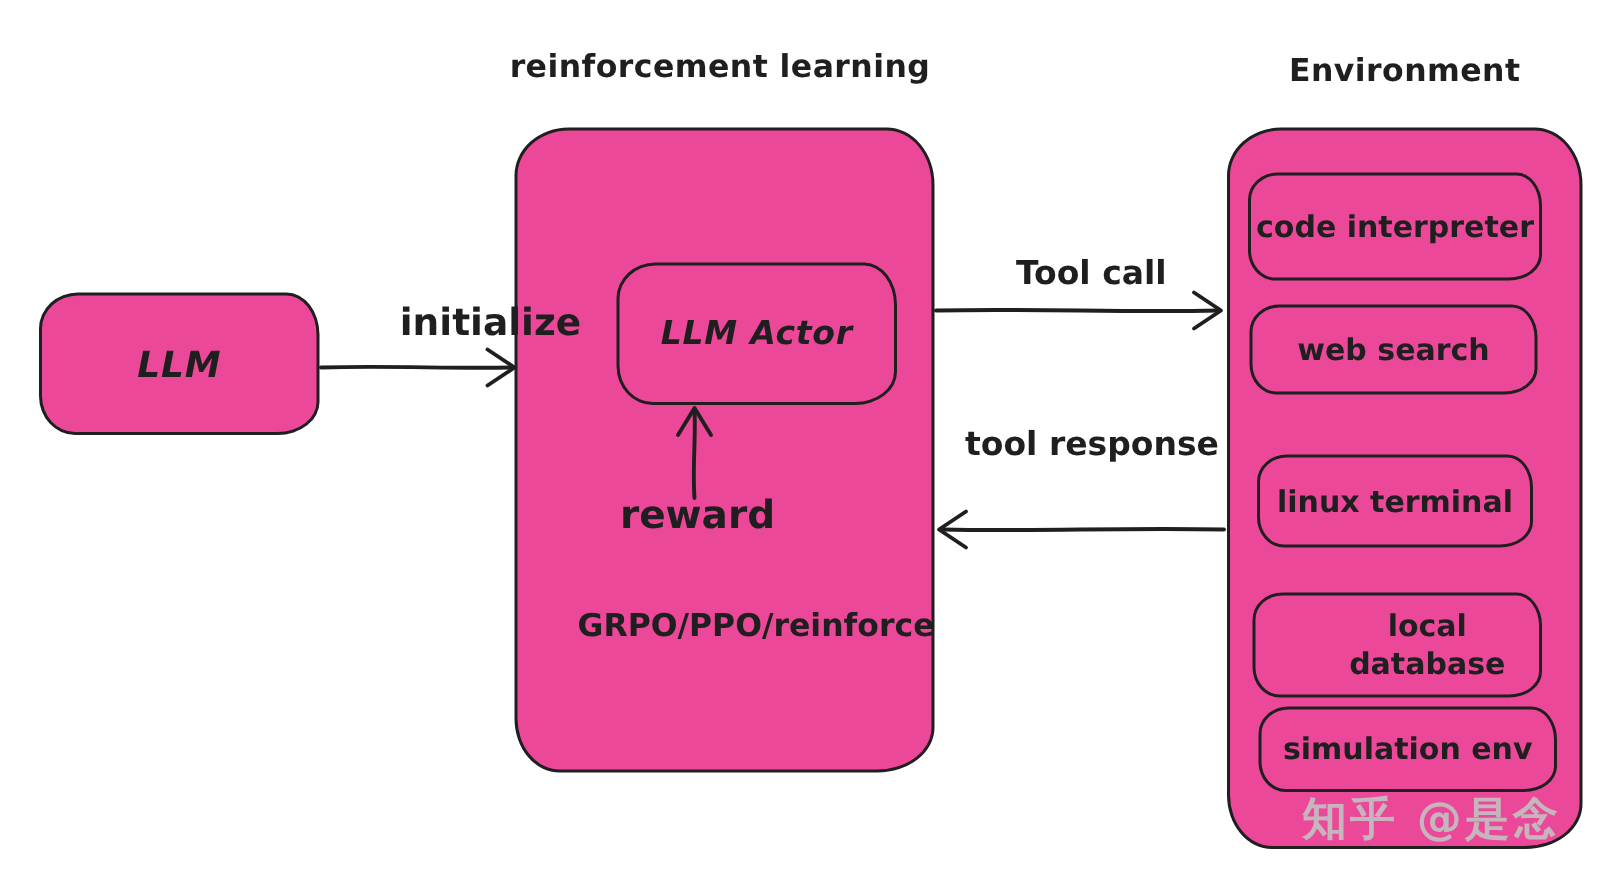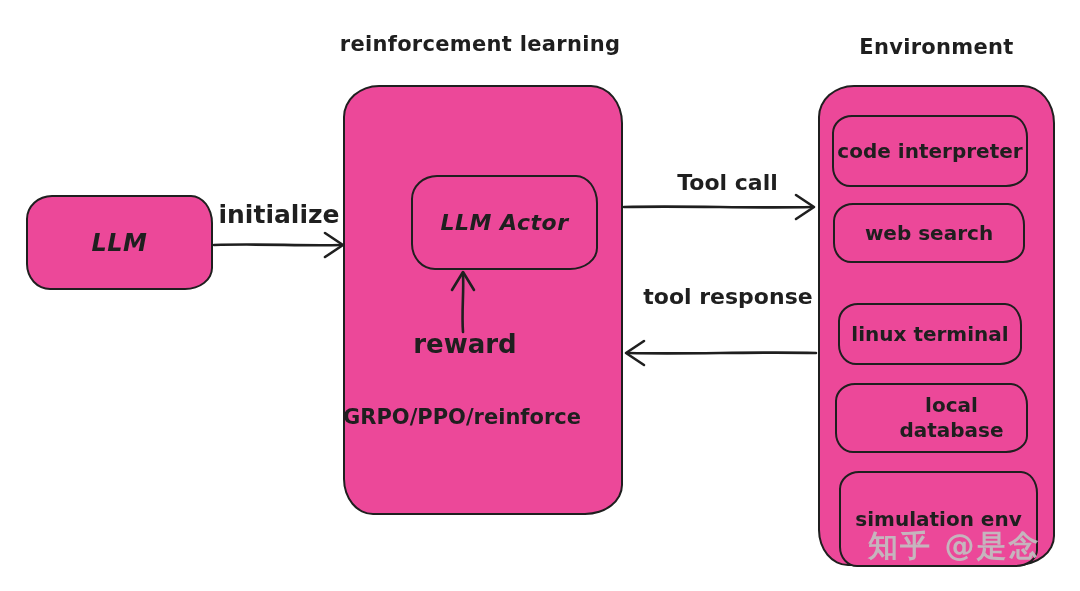--- a/index.html
+++ b/index.html
@@ -50,21 +50,21 @@
   .edge-label{
     position:absolute;
     font-size:22px;
     font-weight:bold;
     white-space:nowrap;
     text-align:center;
   }
   .algo-label{
     position:absolute;
     left:343px;top:405px;width:280px;
-    text-align:left;
+    text-align:right;
     font-size:21px;
     font-weight:bold;
     white-space:nowrap;
   }
   #arrow-layer{
     position:absolute;left:0;top:0;width:1080px;height:591px;
     pointer-events:none;
   }
   #arrow-layer path{
     stroke:var(--stroke);
@@ -107,24 +107,24 @@
 
   <div class="box rounded-sm" style="left:832px;top:115px;width:196px;height:72px;">
     <span class="env-item-label">code interpreter</span>
   </div>
   <div class="box rounded-sm" style="left:833px;top:203px;width:192px;height:60px;">
     <span class="env-item-label">web search</span>
   </div>
   <div class="box rounded-sm" style="left:838px;top:303px;width:184px;height:62px;">
     <span class="env-item-label">linux terminal</span>
   </div>
-  <div class="box rounded-sm" style="left:835px;top:383px;width:193px;height:70px;padding-left:40px;">
+  <div class="box rounded-sm" style="left:835px;top:395px;width:193px;height:70px;padding-left:40px;">
     <span class="env-item-label">local database</span>
   </div>
-  <div class="box rounded-sm" style="left:839px;top:471px;width:199px;height:96px;">
+  <div class="box rounded-sm" style="left:839px;top:471px;width:199px;height:57px;">
     <span class="env-item-label">simulation env</span>
   </div>
 
   <svg id="arrow-layer" viewBox="0 0 1080 591" xmlns="http://www.w3.org/2000/svg">
 
     <g>
       <path d="M214 245 C 260 243.5, 300 246, 341 245"></path>
       <path d="M325 233 L343 245 L325 257"></path>
     </g>
 
@@ -137,20 +137,20 @@
       <path d="M816 353 C 750 351.5, 690 354.5, 629 353"></path>
       <path d="M644 341 L626 353 L644 365"></path>
     </g>
 
     <g>
       <path d="M463 332 C 461.5 312, 464 292, 463 274"></path>
       <path d="M452 290 L463 272 L474 290"></path>
     </g>
   </svg>
 
-  <div class="edge-label" style="left:212px;top:200px;width:134px;font-size:25px;">initialize</div>
+  <div class="edge-label" style="left:212px;top:200px;width:134px;font-size:25px;padding-left:48px;">initialize</div>
   <div class="edge-label" style="left:650px;top:170px;width:155px;">Tool call</div>
   <div class="edge-label" style="left:638px;top:284px;width:180px;">tool response</div>
   <div class="edge-label" style="left:405px;top:329px;width:120px;font-size:26px;">reward</div>
 
   <div class="watermark">知乎 @是念</div>
 
 </div>
 
 </body></html>

